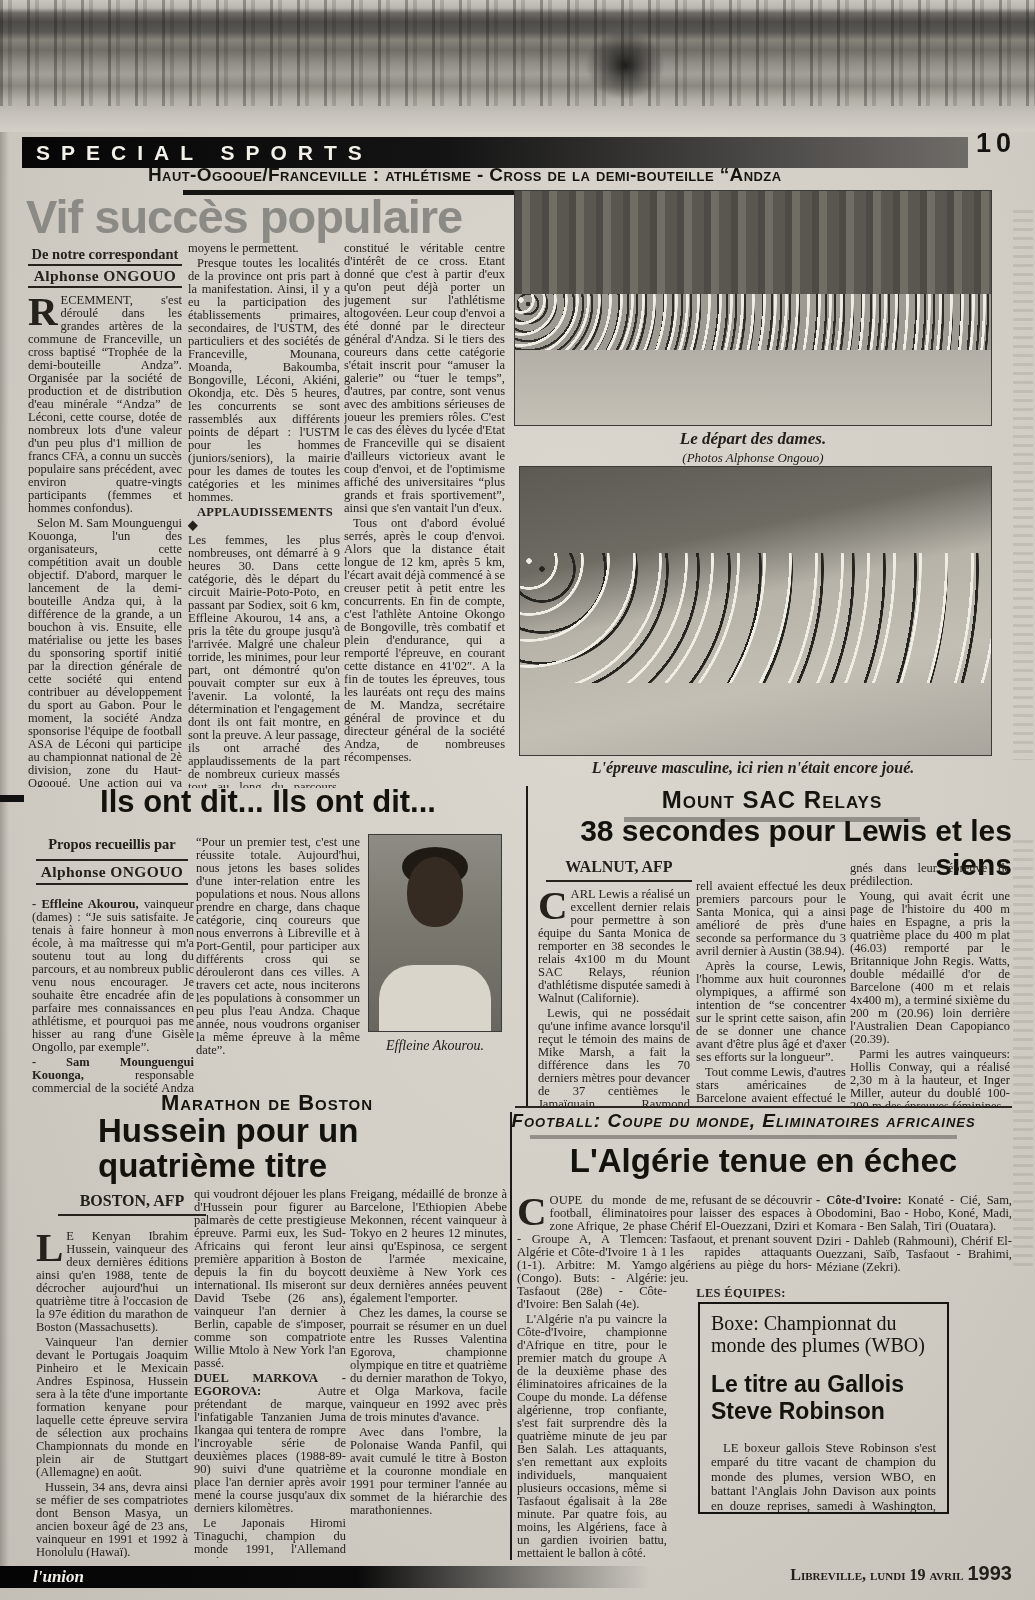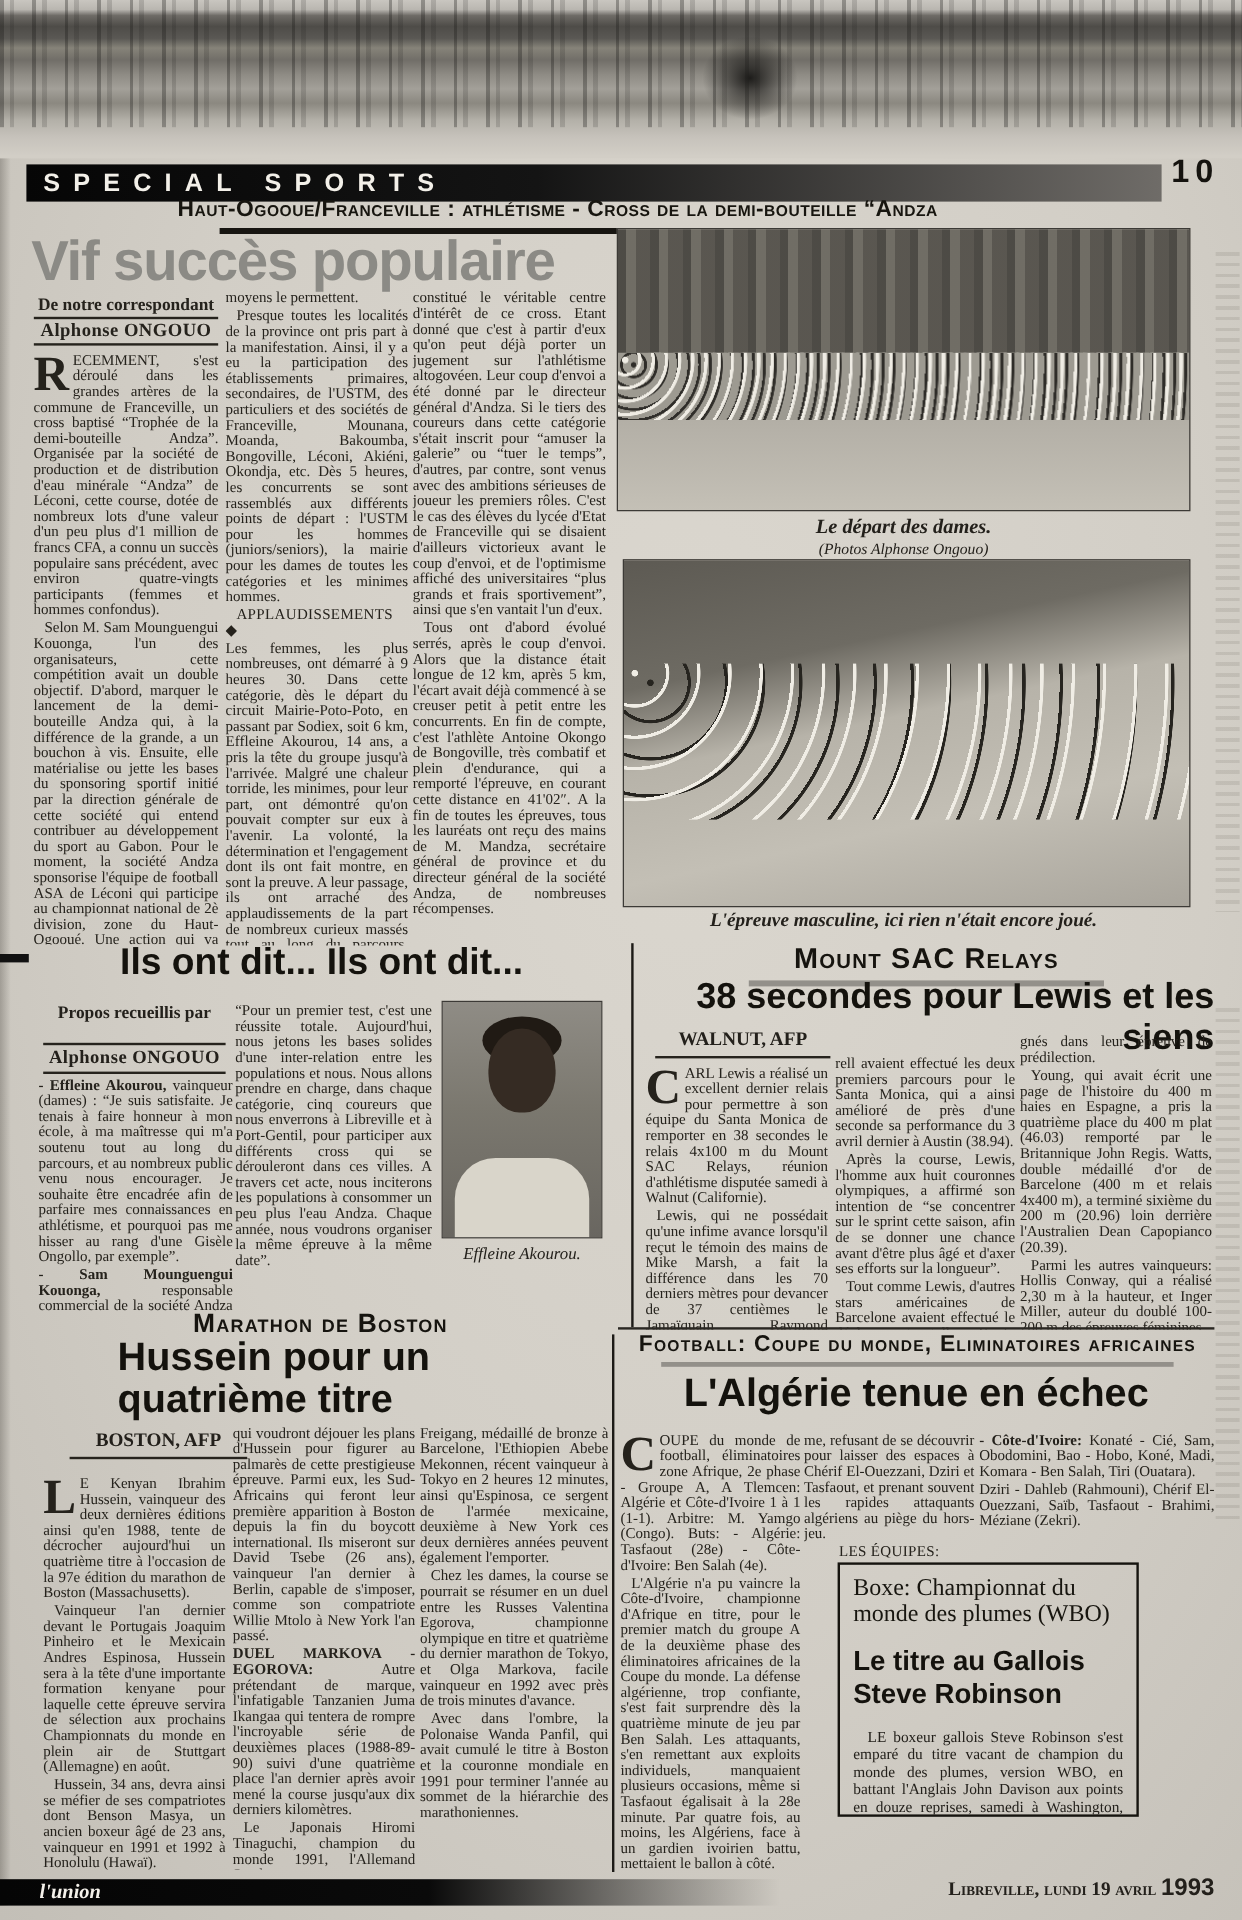--- a/index.html
+++ b/index.html
@@ -58,24 +58,24 @@
   .portrait-hair{position:absolute;left:50%;top:12px;transform:translateX(-50%);
     width:66px;height:40px;border-radius:50%;background:#201a14;}
   .portrait-body{position:absolute;left:10px;right:10px;bottom:0;height:66px;
     border-radius:34px 34px 0 0;background:#d9d5ca;}
   
   .col{position:absolute;text-align:justify;font-size:12.5px;line-height:1.04;color:#25221c;overflow:hidden;}
   .col p{margin:0 0 2px 0;text-indent:9px;}
   .col p.first{text-indent:0;}
   .dropcap{float:left;font-weight:bold;font-size:41px;line-height:33px;padding:1px 3px 0 0;}
   .lead{font-weight:bold;}
-  .subhead{font-weight:normal;letter-spacing:.3px;text-indent:4px;}
+  .subhead{font-weight:bold;letter-spacing:.3px;text-indent:4px;}
   .subhead.center{text-align:center;text-indent:0;}
   .byline{position:absolute;text-align:center;}
-  .byline .l1{font-weight:bold;font-size:14.5px;border-bottom:2px solid #26231d;padding-bottom:16px;}
+  .byline .l1{font-weight:bold;font-size:14.5px;border-bottom:2px solid #26231d;padding-bottom:6px;}
   .byline .l2{font-weight:bold;font-size:15.5px;letter-spacing:.4px;border-bottom:2px solid #26231d;padding:2px 0 2px 0;}
   .dateline{position:absolute;text-align:center;font-weight:bold;font-size:16px;
     border-bottom:2px solid #26231d;padding-bottom:4px;}
   
   .sechead{position:absolute;}
   .sechead .row{display:flex;align-items:center;flex-direction:column;}
   .sechead .bar{flex:1;height:6px;background:#16140f;}
   .sechead .txt{margin:0 10px;font-family:"Liberation Sans",sans-serif;font-weight:bold;
     font-variant:small-caps;letter-spacing:1px;white-space:nowrap;color:#16140f;}
   .sechead .underbar{height:5px;background:#93908a;margin:3px auto 0;}
@@ -223,21 +223,21 @@
     <p>Le Japonais Hiromi Tinaguchi, champion du monde 1991, l'Allemand Stephan</p>
   </div>
   <div class="col" style="left:350px;top:1188px;width:157px;height:370px;">
     <p class="first">Freigang, médaillé de bronze à Barcelone, l'Ethiopien Abebe Mekonnen, récent vainqueur à Tokyo en 2 heures 12 minutes, ainsi qu'Espinosa, ce sergent de l'armée mexicaine, deuxième à New York ces deux dernières années peuvent également l'emporter.</p>
     <p>Chez les dames, la course se pourrait se résumer en un duel entre les Russes Valentina Egorova, championne olympique en titre et quatrième du dernier marathon de Tokyo, et Olga Markova, facile vainqueur en 1992 avec près de trois minutes d'avance.</p>
     <p>Avec dans l'ombre, la Polonaise Wanda Panfil, qui avait cumulé le titre à Boston et la couronne mondiale en 1991 pour terminer l'année au sommet de la hiérarchie des marathoniennes.</p>
   </div>
   <div class="vdiv" style="left:510px;top:1112px;height:448px;"></div>
 
   <div class="hrule" style="left:515px;top:1106px;width:497px;"></div>
-  <div class="sechead" style="left:516px;top:1110px;width:497px;">
+  <div class="sechead" style="left:495px;top:1110px;width:497px;font-style:italic;">
     <div class="row" style="justify-content:center;">
       <div class="txt" style="font-size:19px;">Football: Coupe du monde, Eliminatoires africaines</div>
     </div>
     <div class="underbar" style="width:86%;height:4px;"></div>
   </div>
   <div class="bigheadline" style="left:515px;top:1142px;width:497px;text-align:center;font-size:33px;">L'Algérie tenue en échec</div>
   <div class="col" style="left:517px;top:1194px;width:150px;height:364px;">
     <p class="first"><span class="dropcap">C</span><span>OUPE du monde de football, éliminatoires zone Afrique, 2e phase - Groupe A, A Tlemcen: Algérie et Côte-d'Ivoire 1 à 1 (1-1). Arbitre: M. Yamgo (Congo). Buts: - Algérie: Tasfaout (28e) - Côte-d'Ivoire: Ben Salah (4e).</span></p>
     <p>L'Algérie n'a pu vaincre la Côte-d'Ivoire, championne d'Afrique en titre, pour le premier match du groupe A de la deuxième phase des éliminatoires africaines de la Coupe du monde. La défense algérienne, trop confiante, s'est fait surprendre dès la quatrième minute de jeu par Ben Salah. Les attaquants, s'en remettant aux exploits individuels, manquaient plusieurs occasions, même si Tasfaout égalisait à la 28e minute. Par quatre fois, au moins, les Algériens, face à un gardien ivoirien battu, mettaient le ballon à côté.</p>
 

